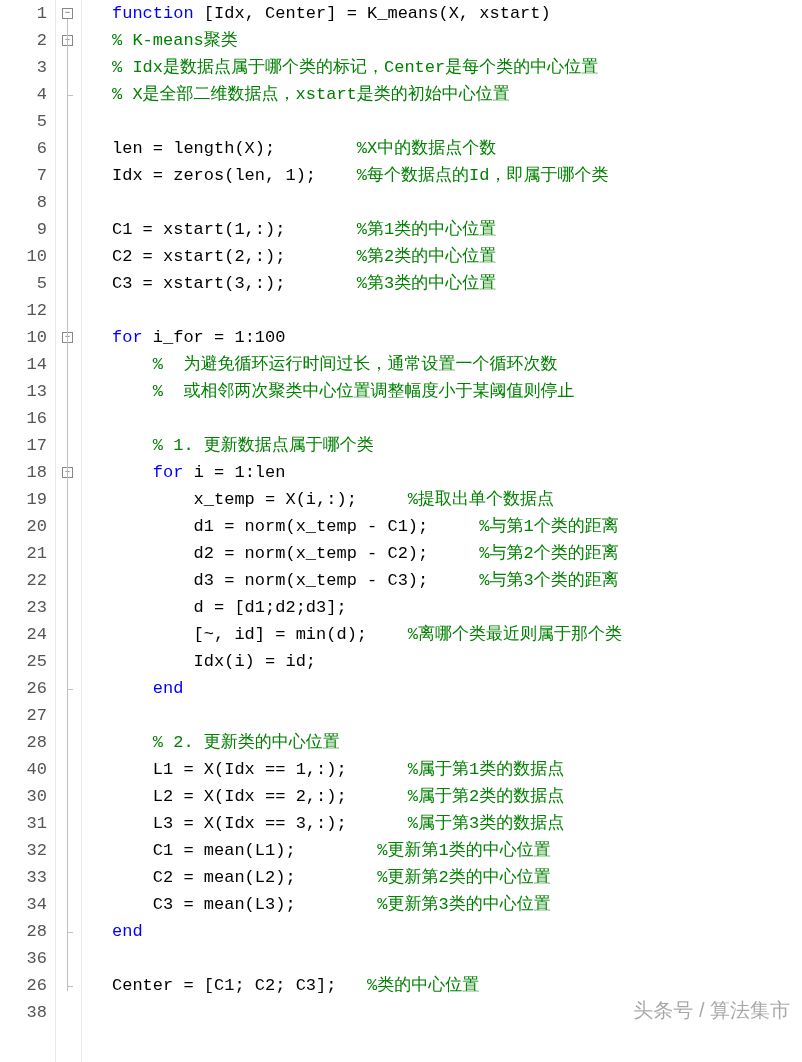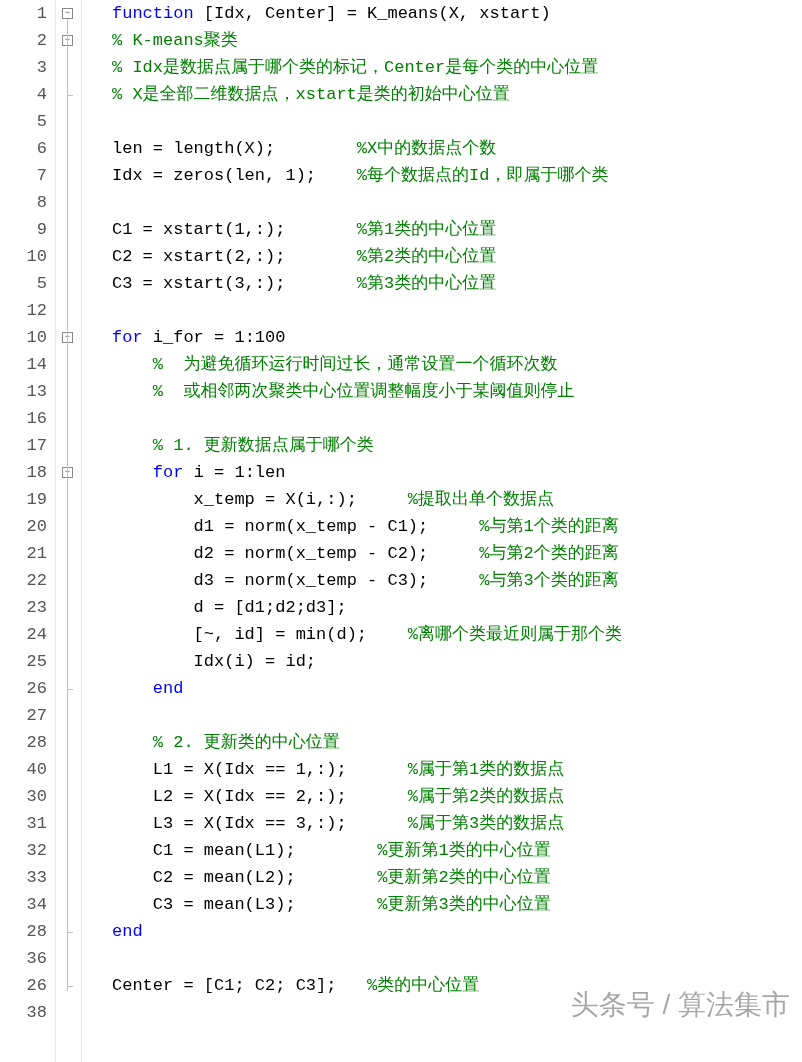--- a/index.html
+++ b/index.html
@@ -66,21 +66,21 @@
     height: 27px;
     line-height: 27px;
   }
   .kw { color: #0000ff; }
   .cm { color: #008000; text-align: right; }
   .txt { color: #000000; }
   .watermark {
     position: absolute;
     right: 12px;
     bottom: 38px;
-    font-size: 28px;
+    font-size: 20px;
     color: rgba(0,0,0,0.35);
     font-family: "SimSun","SimHei",sans-serif;
     pointer-events: none;
   }
 </style>
 </head>
 <body>
 
 <div class="editor">
   <div class="gutter" id="gutter">

